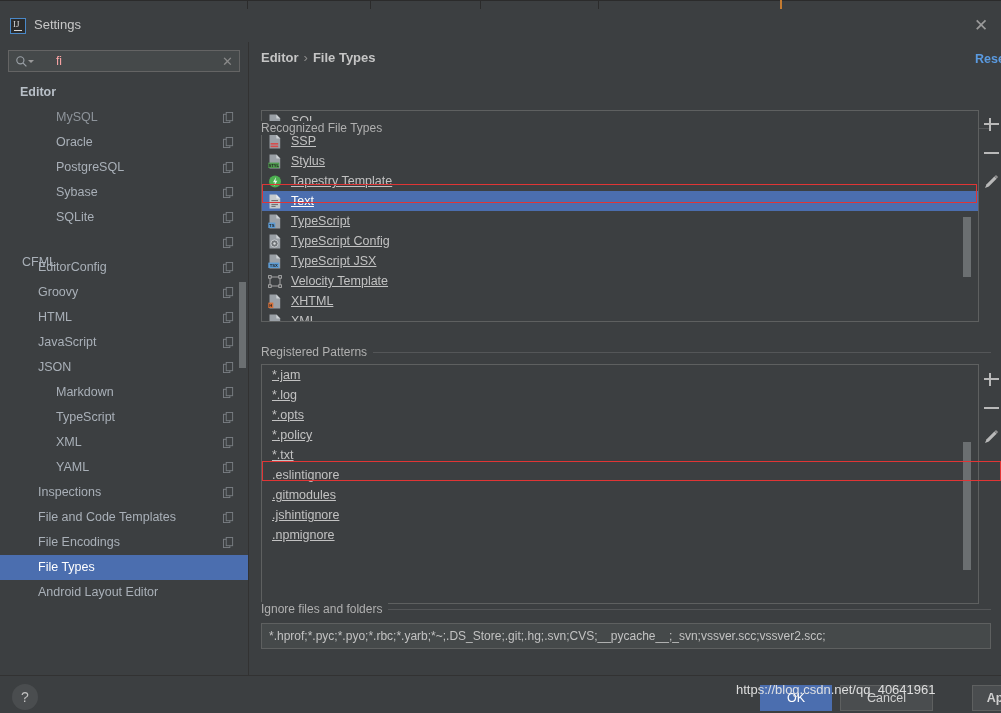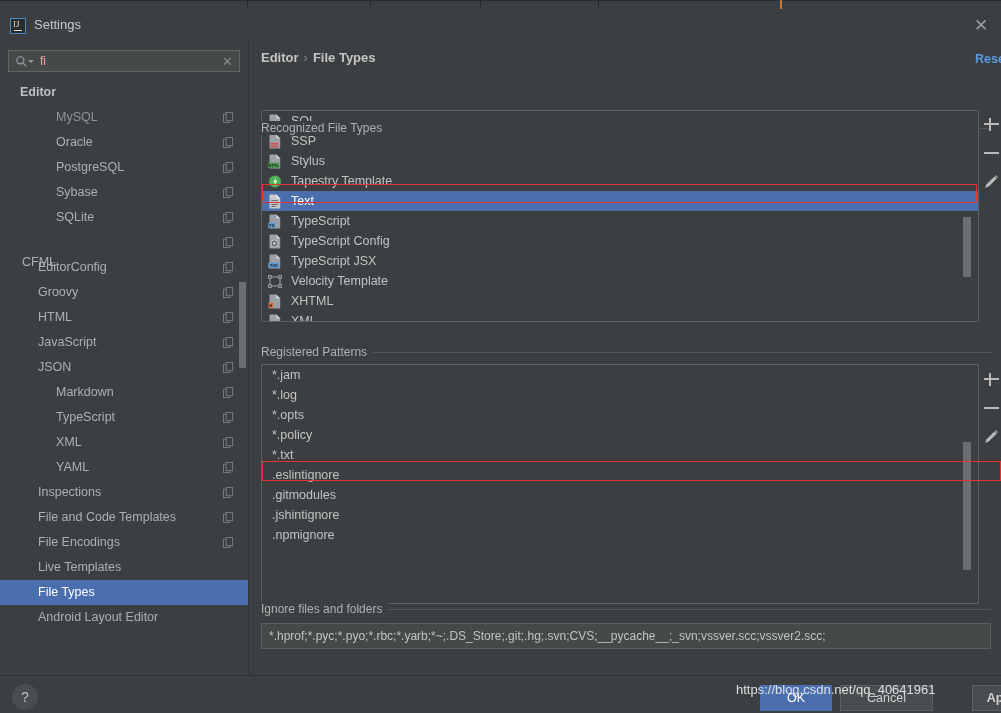--- a/index.html
+++ b/index.html
@@ -32,21 +32,21 @@
   .close-x{position:absolute;right:8px;top:6px;width:24px;height:22px;color:#9a9a9a;
     font-size:17px;line-height:22px;text-align:center;cursor:pointer;}
 
   
   .sidebar{position:absolute;left:0;top:33px;width:248px;height:633px;background:#3c3f41;}
   .search-wrap{position:absolute;left:8px;top:8px;width:232px;height:22px;
     background:#45494a;border:1px solid #646464;box-sizing:border-box;}
   .search-icon{position:absolute;left:6px;top:4px;width:13px;height:13px;}
   .search-caret{position:absolute;left:19px;top:9px;width:0;height:0;
     border-left:3px solid transparent;border-right:3px solid transparent;border-top:3.5px solid #9a9a9a;}
-  .search-val{position:absolute;left:31px;top:3px;font-size:12px;color:#fca5a5;}
+  .search-val{position:absolute;left:47px;top:3px;font-size:12px;color:#fca5a5;}
   .search-clear{position:absolute;right:6px;top:3px;font-size:13px;color:#8a8a8a;cursor:pointer;line-height:15px;}
 
   .tree{position:absolute;left:0;top:38px;width:248px;height:595px;overflow:hidden;}
   .trow{position:relative;height:25px;line-height:25px;white-space:nowrap;cursor:default;}
   .trow .lbl{position:absolute;font-size:12.5px;color:#a9b0b8;}
   .trow.group .lbl{font-weight:bold;color:#b9c0c8;}
   .trow.sel{background:#4b6eaf;}
   .trow.sel .lbl{color:#ffffff;}
   .trow .copyico{position:absolute;right:14px;top:7px;width:11px;height:11px;opacity:.65;}
   .trow.faded .lbl{opacity:.75;}
@@ -62,21 +62,21 @@
   .crumbs .sep{color:#8a8a8a;font-weight:normal;margin:0 5px;}
   .reset-link{position:absolute;right:-8px;top:10px;font-size:12.5px;color:#5a9ae0;
     font-weight:bold;cursor:pointer;}
 
   .section-label{position:absolute;font-size:12px;color:#b0b0b0;background:#3c3f41;
     padding-right:6px;z-index:2;}
   .section-rule{position:absolute;height:1px;background:#545658;}
 
   .listbox{position:absolute;background:#3c3f41;border:1px solid #5e6060;box-sizing:border-box;overflow:hidden;}
   .lrow{position:relative;height:20px;line-height:20px;white-space:nowrap;cursor:default;}
-  .lrow .ltext{position:absolute;left:29px;top:0;font-size:12.5px;color:#c2c2c2;}
+  .lrow .ltext{position:absolute;left:29px;top:0;font-size:12.5px;color:#c2c2c2;text-decoration:underline;}
   .lrow.sel{background:#4b6eaf;}
   .lrow.sel .ltext{color:#ffffff;}
   .lrow .ficon{position:absolute;left:6px;top:3px;width:14px;height:15px;}
 
   .prow .ltext{left:10px;}
 
   
   .annot{position:absolute;border:1.5px solid #e03535;box-sizing:border-box;pointer-events:none;z-index:5;}
 
   
@@ -264,23 +264,20 @@
               <rect x="3.5" y="0.5" width="7" height="9" fill="#3c3f41" stroke="#9aa0a6" stroke-width="1"></rect>
             </svg>
           </div>
           <div class="trow">
             <span class="lbl" style="left: 38px;">File Encodings</span>
             <svg class="copyico" viewBox="0 0 12 12">
               <rect x="0.5" y="2.5" width="7" height="9" fill="none" stroke="#9aa0a6" stroke-width="1"></rect>
               <rect x="3.5" y="0.5" width="7" height="9" fill="#3c3f41" stroke="#9aa0a6" stroke-width="1"></rect>
             </svg>
           </div>
-          <div class="trow">
-            <span class="lbl" style="left: 38px;">Live Templates</span>
-          </div>
           <div class="trow sel">
             <span class="lbl" style="left: 38px;">File Types</span>
           </div>
           <div class="trow">
             <span class="lbl" style="left: 38px;">Android Layout Editor</span>
           </div>
         </div>
 
       <div class="side-scroll" style="top:240px;height:86px;"></div>
     </div>

